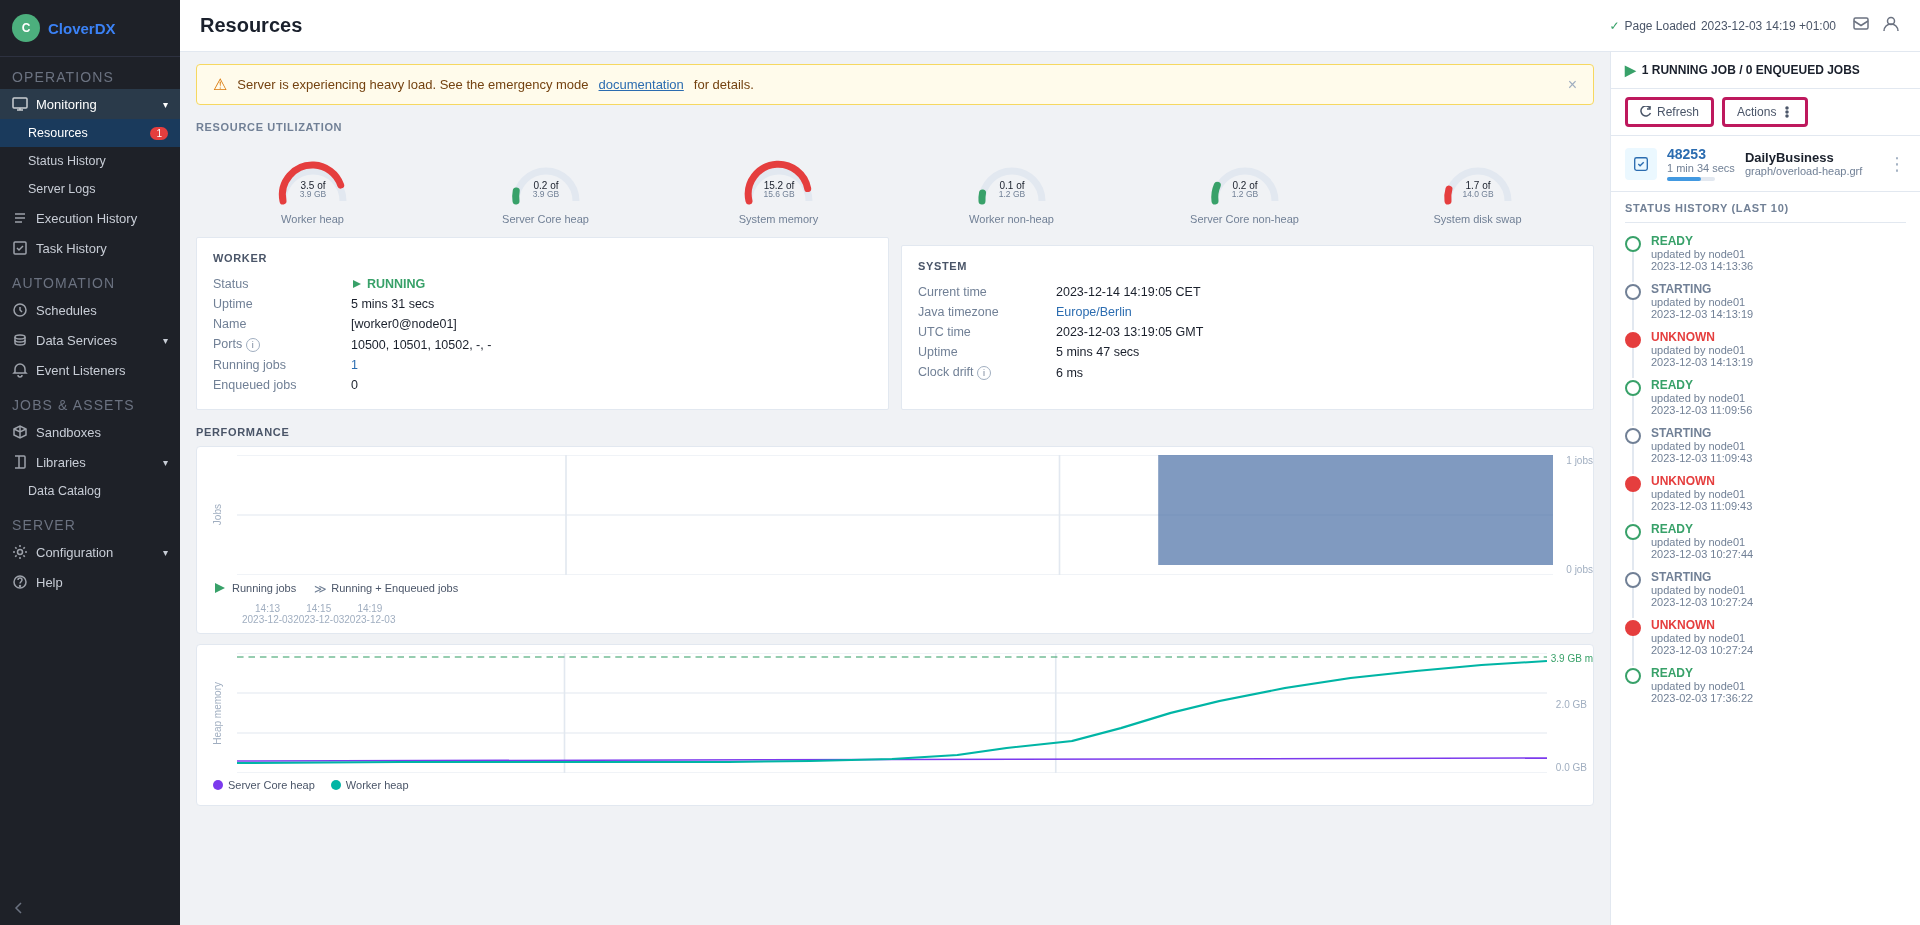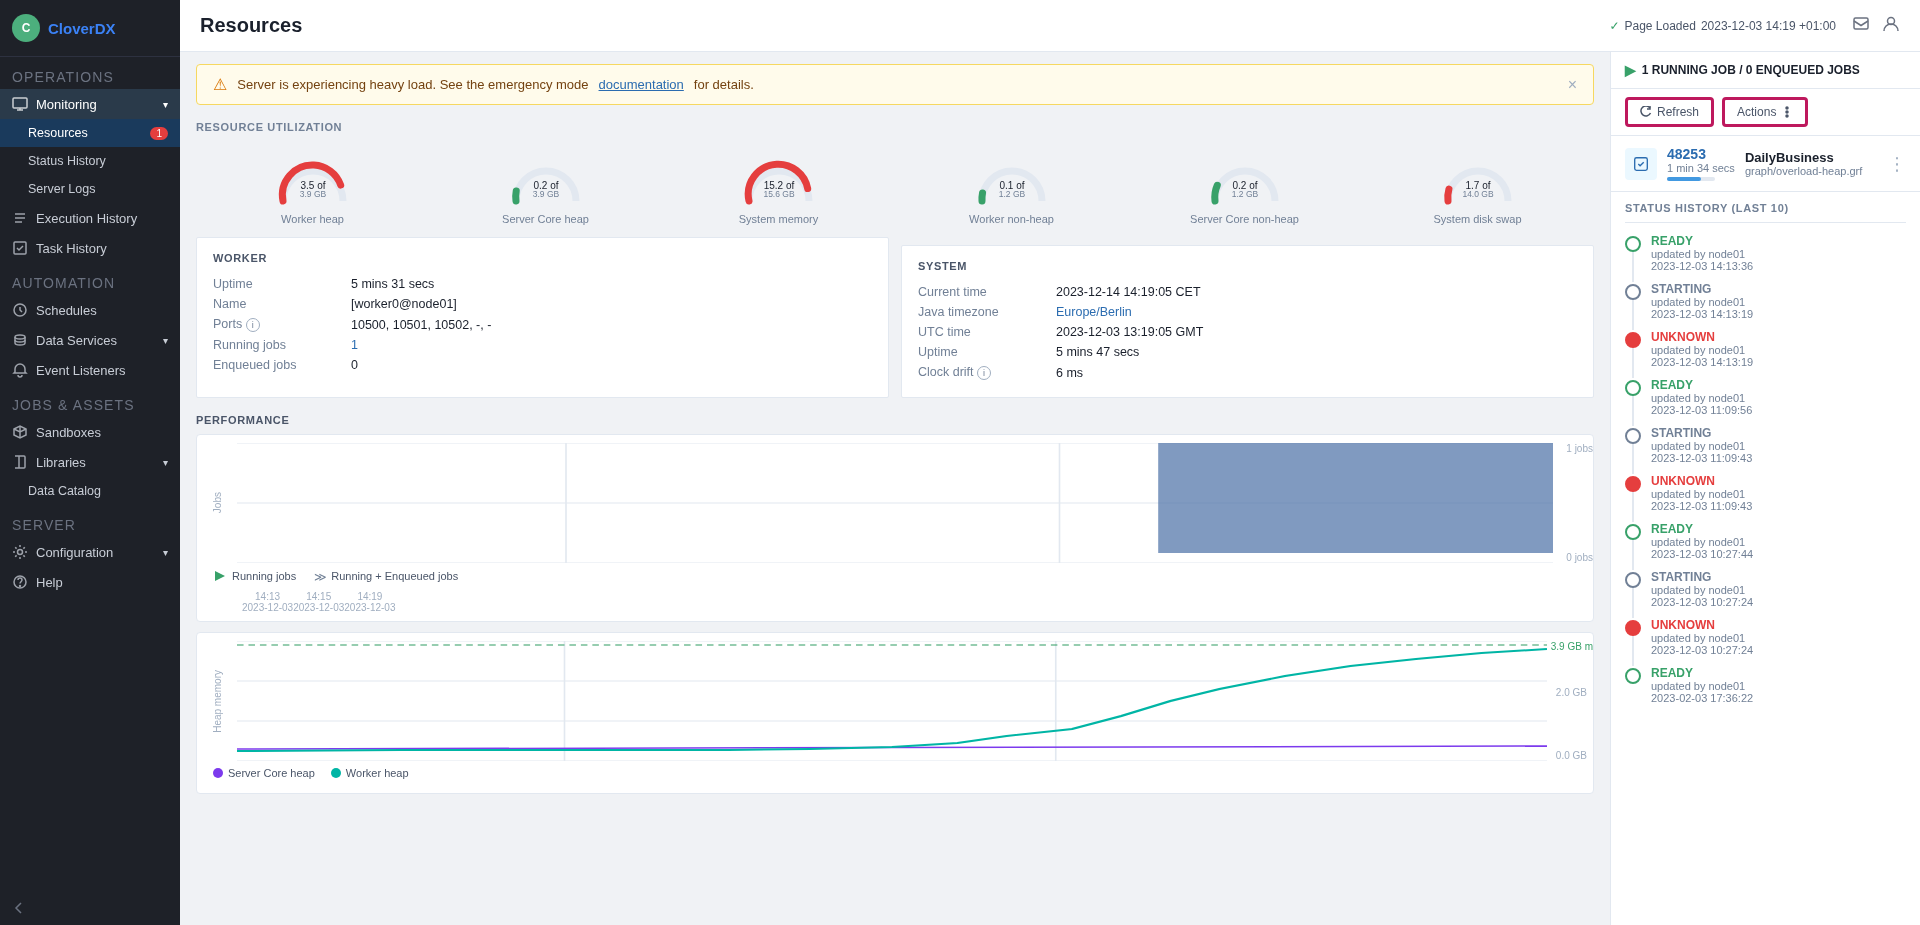--- a/index.html
+++ b/index.html
@@ -579,20 +579,29 @@
             <text x="45" y="56" class="gauge-text-small">14.0 GB</text>
           </svg>
           <span class="gauge-label">System disk swap</span>
         </div>
       </div>
 
       <div class="info-grid">
 
         <div class="info-section">
           <div class="info-section-title">WORKER</div>
+          <div class="info-row">
+            <span class="info-key">Status</span>
+            <span class="info-val running">
+              <svg width="12" height="12" viewBox="0 0 12 12">
+                  <polygon points="2,2 10,6 2,10" fill="#38a169"></polygon>
+                </svg>
+              RUNNING
+            </span>
+          </div>
           <div class="info-row">
             <span class="info-key">Uptime</span>
             <span class="info-val">5 mins 31 secs</span>
           </div>
           <div class="info-row">
             <span class="info-key">Name</span>
             <span class="info-val">[worker0@node01]</span>
           </div>
           <div class="info-row">
             <span class="info-key">Ports <span class="info-icon">i</span></span>

